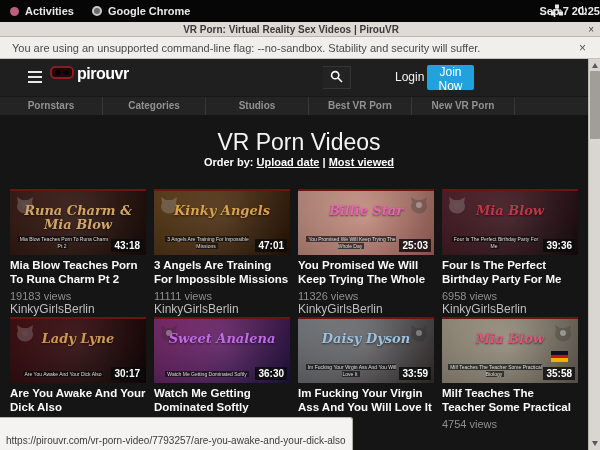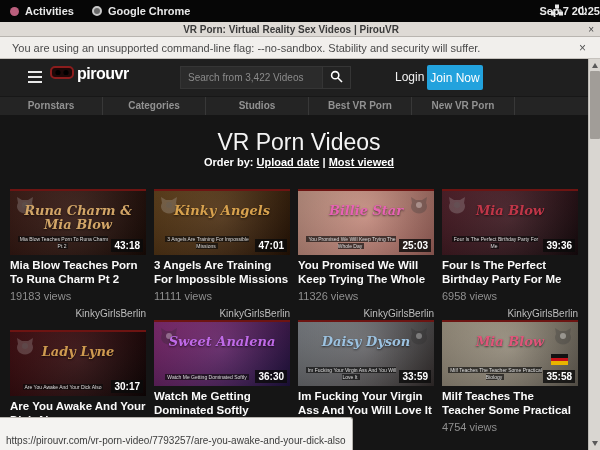--- a/index.html
+++ b/index.html
@@ -37,21 +37,21 @@
     flex-direction:column; justify-content:space-between; cursor:pointer; }
   .burger i { display:block; height:2px; background:#e8e8e8; }
   .logo { position:absolute; left:50px; top:6px; display:flex; align-items:center; gap:3px; cursor:pointer; }
   .logo .word { color:#fff; font-size:16px; font-weight:bold; letter-spacing:-0.5px; }
   .search { position:absolute; left:180px; top:7px; width:143px; height:23px; background:#2b2b2b;
     border:1px solid #353535; color:#8b8b8b; font-size:10px; padding:0 7px; }
   .search::placeholder { color:#8b8b8b; }
   .searchbtn { position:absolute; left:323px; top:7px; width:28px; height:23px; background:#232323;
     border:1px solid #353535; border-left:none; display:flex; align-items:center; justify-content:center; cursor:pointer; }
   .login { position:absolute; left:395px; top:11px; color:#f2f2f2; font-size:12px; cursor:pointer; }
-  .joinbtn { position:absolute; left:427px; top:6px; width:56px; height:25px; border:none; border-radius:2px;
+  .joinbtn { position:absolute; left:427px; top:6px; width:47px; height:25px; border:none; border-radius:2px;
     color:#fff; font-size:12px; cursor:pointer; }
 
   .navbar { width:100%; height:19px; background:#242424; display:flex; border-top:1px solid #171717; }
   .navbar .cell { width:103px; text-align:center; font-size:10px; font-weight:bold; color:#929292;
     line-height:18px; border-right:1px solid #383838; cursor:pointer; white-space:nowrap; overflow:hidden; }
 
   .pagehead { display:flex; align-items:center; justify-content:space-between; margin:14px 24px 0 22px;flex-direction:column; }
   .pagehead h1 { color:#f4f4f4; font-size:23px; font-weight:normal; }
   .orderby { font-size:11px; font-weight:bold; color:#fff; white-space:nowrap; }
   .orderby a { color:#fff; text-decoration:underline; cursor:pointer; }
@@ -66,21 +66,21 @@
   .mini { position:absolute; bottom:6px; left:6px; right:36px; font-size:5px; line-height:1.3;
     color:#ddd; text-align:center; }
   .mini span { background:rgba(10,10,10,.65); padding:0 2px; }
   .dur { position:absolute; bottom:3px; right:3px; background:rgba(10,10,10,.8); color:#fff;
     font-size:10px; font-weight:bold; padding:1px 3px; }
   .flag { position:absolute; top:32px; right:10px; width:17px; height:11px;
     background:linear-gradient(#111 33%, #c6121a 33%, #c6121a 66%, #e8b400 66%); }
   .vtitle { margin-top:4px; color:#fafafa; font-size:11.5px; font-weight:bold; line-height:1.2;
     height:28px; overflow:hidden; }
   .views { margin-top:3px; color:#8f8f8f; font-size:11px; }
-  .studio { margin-top:6px; color:#bdbdbd; font-size:10px;text-align:right; }
+  .studio { color:#bdbdbd; font-size:12px; }
 
   
   .statuspill { position:absolute; bottom:0; left:0; height:21px; background:#f4f3f1;
     border:1px solid #b5b2ad; border-left:none; border-bottom:none; border-top-right-radius:3px;
     font-size:10px; color:#3c3c3c; line-height:14px; padding:16px 6px; white-space:nowrap; z-index:9; }
 
   
   .scrollbar { position:absolute; top:59px; right:0; width:12px; height:391px; background:#d9d6d1;
     border-left:1px solid #bdbab5; z-index:8; }
   .sb-thumb { position:absolute; top:12px; left:1px; width:10px; height:68px; background:#a19d98; border-radius:1px; }
@@ -145,21 +145,20 @@
     <div class="logo">
       <span>
         <svg width="24" height="13" viewBox="0 0 24 13">
             <rect x="1" y="1" width="22" height="11" rx="4" fill="#1c0808" stroke="#8b1d1d" stroke-width="2"></rect>
             <circle cx="8" cy="6.5" r="2.6" fill="#000"></circle>
           <circle cx="16" cy="6.5" r="2.6" fill="#000"></circle>
           </svg>
       </span>
       <span class="word">pirouvr</span>
     </div>
-    <input class="search" placeholder="Search from 3,422 Videos" style="">
     <div class="searchbtn">
       <span>
         <svg width="13" height="13" viewBox="0 0 13 13" fill="none" stroke="#fff" stroke-width="1.6">
           <circle cx="5.2" cy="5.2" r="3.6"></circle>
             <path d="M8 8l4 4"></path>
           </svg>
       </span>
     </div>
     <span class="login">Login</span>
     <button class="joinbtn" style="background-color: rgb(34, 162, 221);">Join Now</button>
@@ -245,21 +244,21 @@
         <span class="ov" style="color: rgb(192, 54, 72);">Mia Blow</span>
         <span class="mini"><span>Four Is The Perfect Birthday Party For Me</span></span>
         <span class="dur">39:36</span>
       </div>
       <div class="vtitle">Four Is The Perfect Birthday Party For Me</div>
       <div class="views">6958 views</div>
       <div class="studio">KinkyGirlsBerlin</div>
     </div>
 
     <div class="card">
-      <div class="thumb" style="background: radial-gradient(circle at 50% 40%, rgba(255, 255, 255, 0.08), rgba(0, 0, 0, 0.25)), linear-gradient(135deg, rgb(76, 17, 21), rgb(15, 5, 5)); margin-top: 10px;">
+      <div class="thumb" style="background: radial-gradient(circle at 50% 40%, rgba(255, 255, 255, 0.08), rgba(0, 0, 0, 0.25)), linear-gradient(135deg, rgb(76, 17, 21), rgb(15, 5, 5));">
         <span class="cat-logo" style="left: 5px;">
           <svg width="20" height="20" viewBox="0 0 20 20" fill="#d5d5d5">
               <path d="M3 8l-1-6 5 3h6l5-3-1 6a8 7 0 1 1-14 0z" opacity=".5"></path>
               <circle cx="10" cy="10" r="3" fill="#888"></circle>
             </svg>
         </span>
         <span class="ov" style="color: rgb(207, 154, 80);">Lady Lyne</span>
         <span class="mini"><span>Are You Awake And Your Dick Also</span></span>
         <span class="dur">30:17</span>
       </div>

